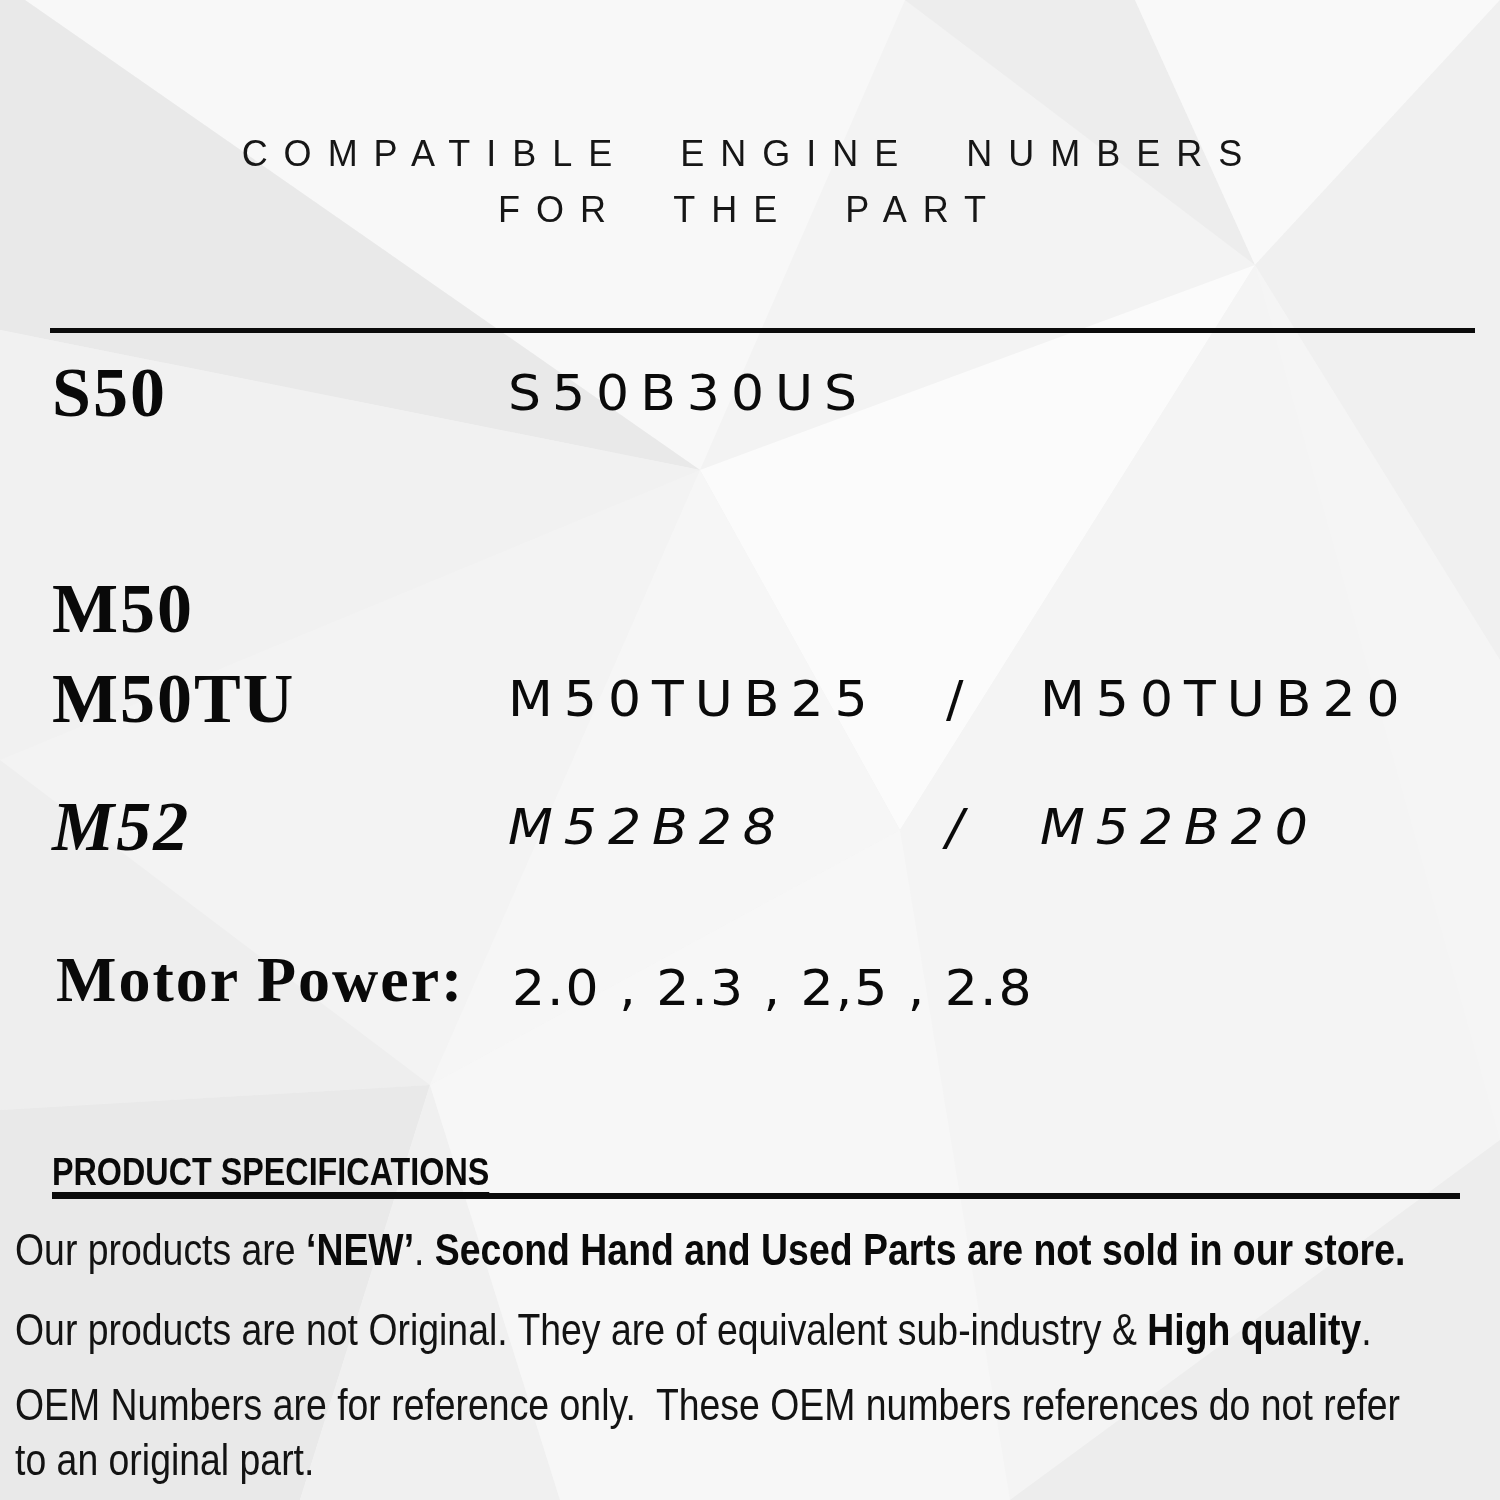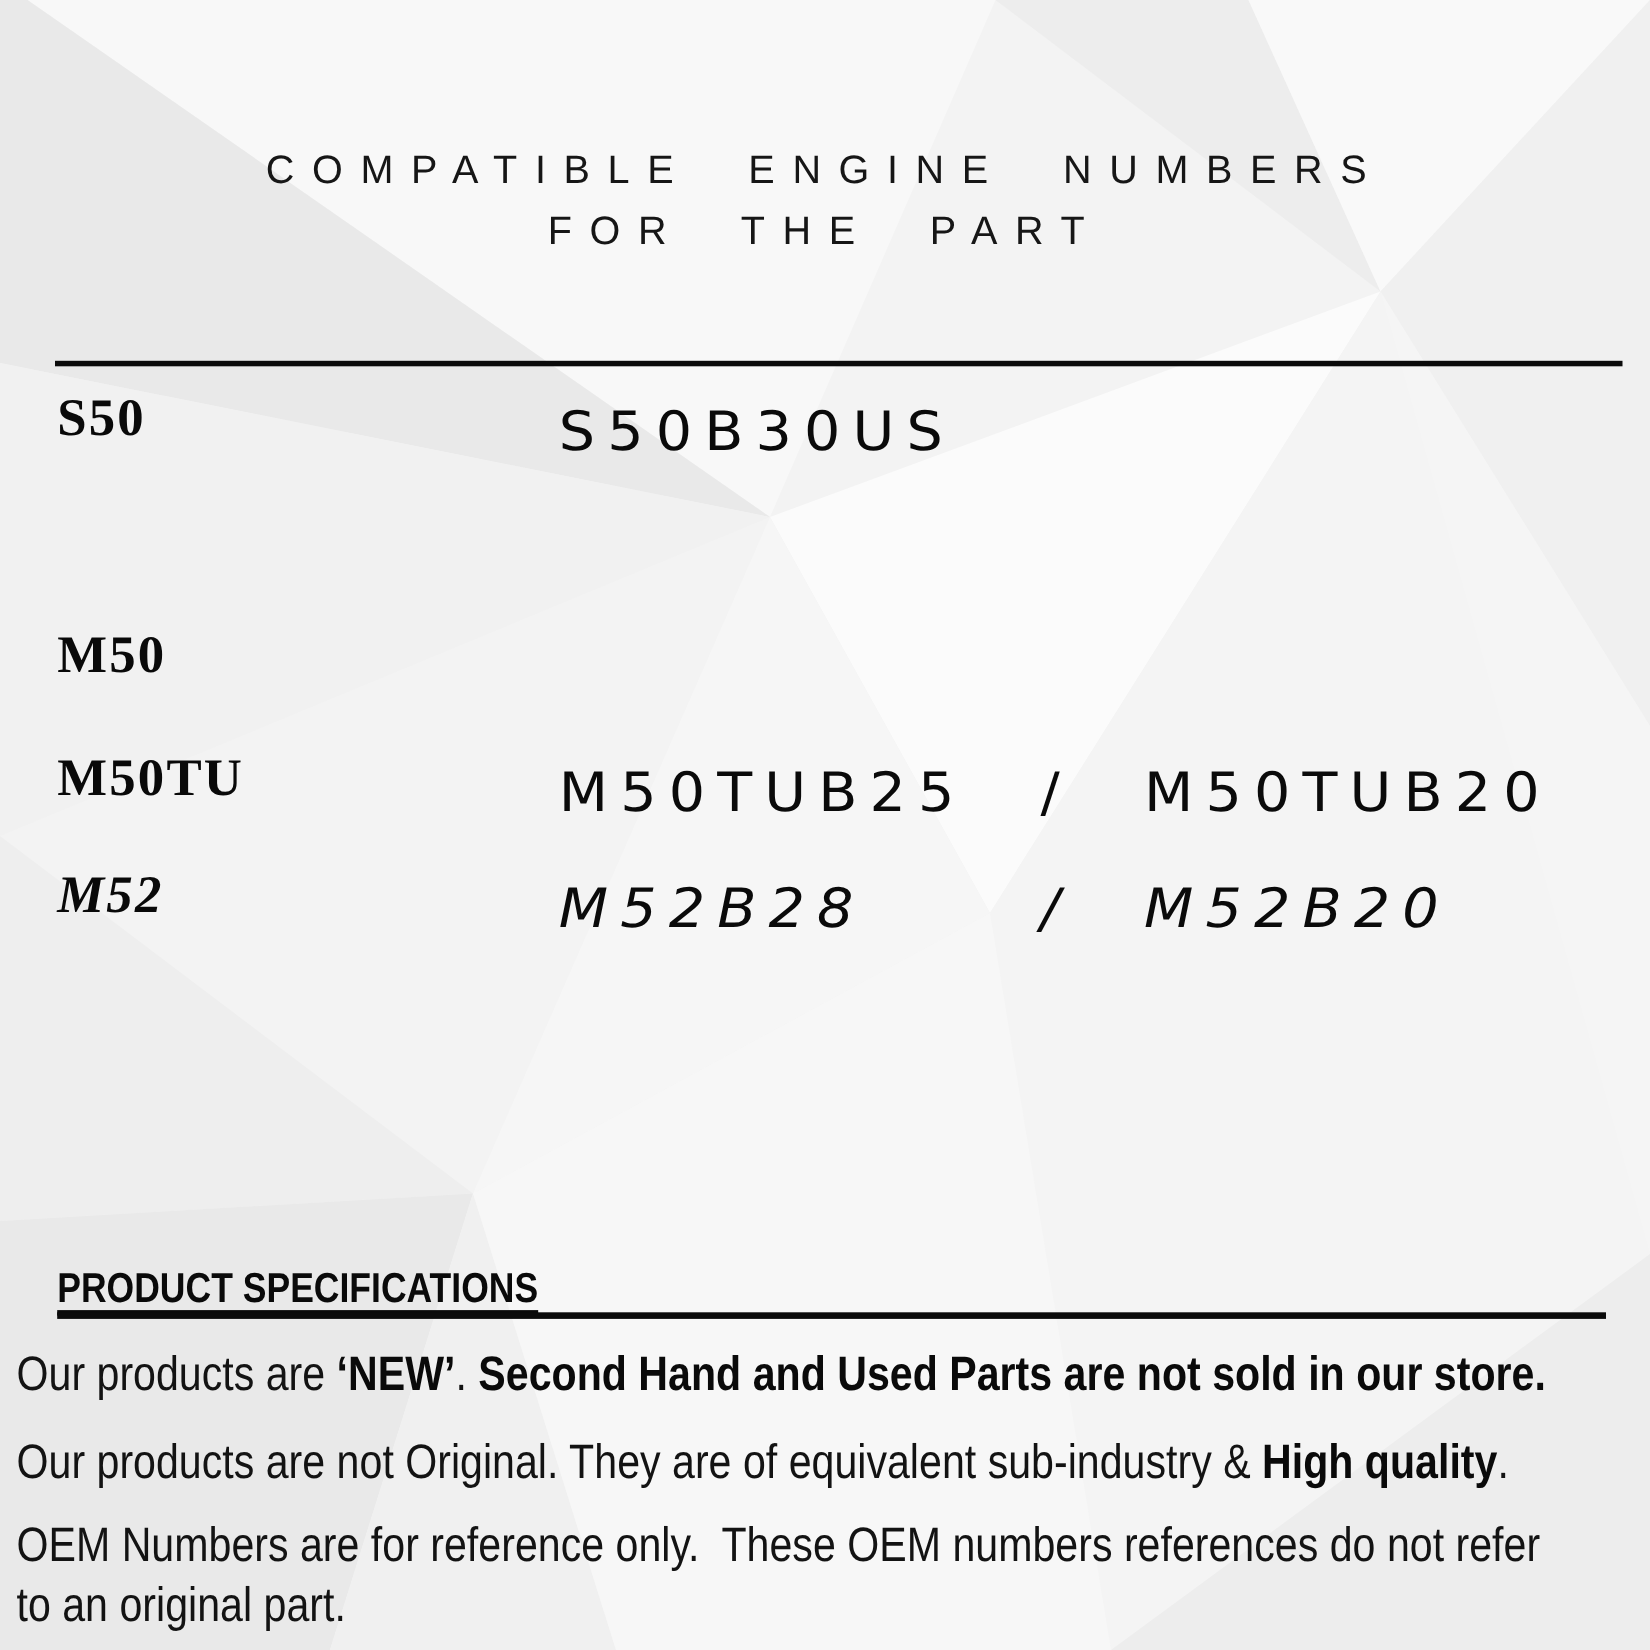--- a/index.html
+++ b/index.html
@@ -17,33 +17,33 @@
     font-weight:normal; white-space:pre;
   }
 
   .rule { position:absolute; background:#0b0b0b; }
   .rule-top { top:328px; left:50px; width:1425px; height:5px; }
 
   .engine-row { position:absolute; left:0; width:1500px; height:70px; }
   .engine-row .label {
     position:absolute; left:52px; top:0;
     font-family:"Liberation Serif", serif; font-weight:bold;
-    font-size:48px; line-height:1.1; letter-spacing:2px; color:#090909;
+    font-size:70px; line-height:1.1; letter-spacing:2px; color:#090909;
   }
   .code, .slash {
     position:absolute; top:14px; line-height:1;
     font-family:"DejaVu Sans", sans-serif; font-size:52px;
     letter-spacing:11px; color:#0a0a0a; transform:scaleY(.95);
     transform-origin:0 0; white-space:pre;
   }
   .code.c1 { left:508px; }
   .slash   { left:946px; letter-spacing:0; }
   .code.c2 { left:1040px; }
   .row-1 { top:354px; } .row-2 { top:462px; } .row-3 { top:570px;padding-left:40px; }
-  .row-4 { top:682px; } .row-5 { top:788px;font-style:italic; }
+  .row-4 { top:660px; } .row-5 { top:788px;font-style:italic; }
 
   .motor-row { position:absolute; top:945px; left:0; width:1500px; height:80px; }
   .motor-row .label {
     position:absolute; left:56px; top:0;
     font-family:"Liberation Serif", serif; font-weight:bold;
     font-size:64px; line-height:1.1; letter-spacing:2px; color:#090909;
   }
   .motor-row .values {
     position:absolute; left:512px; top:18px; line-height:1;
     font-family:"DejaVu Sans", sans-serif; font-size:52px;
@@ -111,20 +111,24 @@
     <span class="slash">/</span>
     <span class="code c2">M50TUB20</span>
   </div>
   <div class="engine-row row-5">
     <span class="label">M52</span>
     <span class="code c1">M52B28</span>
     <span class="slash">/</span>
     <span class="code c2">M52B20</span>
   </div>
 
+  <div class="motor-row">
+    <span class="label">Motor Power:</span>
+    <span class="values">2.0 , 2.3 , 2,5 , 2.8</span>
+  </div>
 
   <div class="spec-heading">PRODUCT SPECIFICATIONS</div>
   <div class="rule spec-rule"></div>
 
   <div class="para para-1"><span>Our products are </span><b>‘NEW’</b><span>. </span><b>Second Hand and Used Parts are not sold in our store.</b></div>
 
   <div class="para para-2"><span>Our products are not Original. They are of equivalent sub-industry &amp; </span><b>High quality</b><span>.</span></div>
 
   <div class="para para-3"><span>OEM Numbers are for reference only.  These OEM numbers references do not refer</span><br><span>to an original part.</span></div>
 

